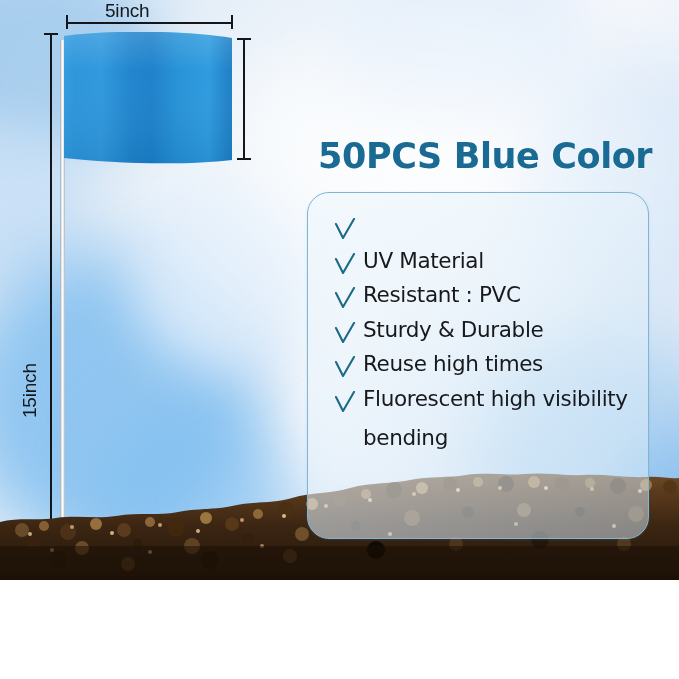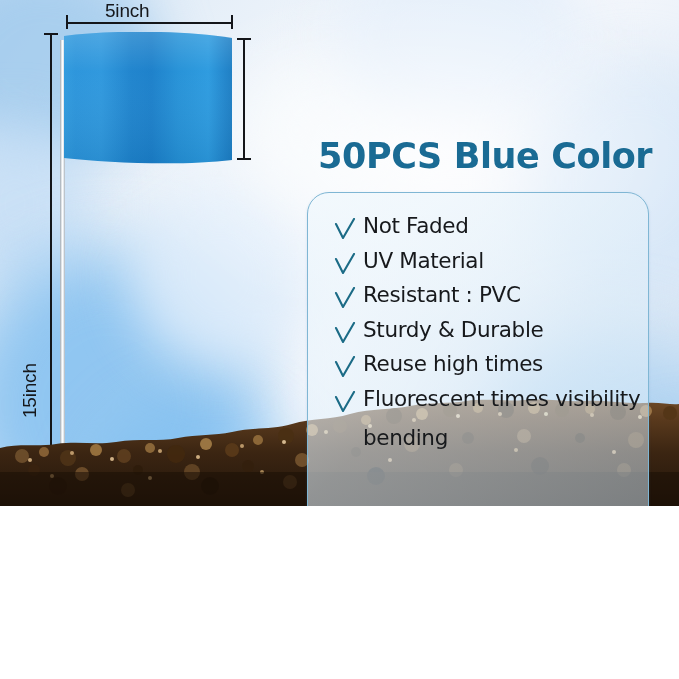--- a/index.html
+++ b/index.html
@@ -1,20 +1,20 @@
 <!DOCTYPE html>
 <html><head>
 <meta charset="utf-8">
 <style>
   html,body{margin:0;padding:0;background:#fff;}
   body{font-family:"Liberation Sans", sans-serif;}
 
   #stage{
     position:relative;
-    width:679px;height:506px;
+    width:679px;height:580px;
     overflow:hidden;
     background:#eef4fb;
   }
 
   
   .bg-base{
     position:absolute;inset:0;
     background:
       linear-gradient(125deg,
         #cfe2f4 0%,
@@ -316,21 +316,20 @@
 
   <div class="feature-box">
     <ul class="feature-list">
 
       <li class="feature-item">
         <span class="check">
           <svg width="22" height="23" viewBox="0 0 22 23">
             <path d="M2,6 L9,20 L20,1" fill="none" stroke="#1b6b86" stroke-width="2.1" stroke-linecap="round" stroke-linejoin="round"></path>
           </svg>
         </span>
-        <span class="feature-text">Not  Faded</span>
       </li>
 
       <li class="feature-item">
         <span class="check">
           <svg width="22" height="23" viewBox="0 0 22 23">
             <path d="M2,6 L9,20 L20,1" fill="none" stroke="#1b6b86" stroke-width="2.1" stroke-linecap="round" stroke-linejoin="round"></path>
           </svg>
         </span>
         <span class="feature-text">UV Material</span>
       </li>
@@ -361,21 +360,21 @@
         </span>
         <span class="feature-text">Reuse high times</span>
       </li>
 
       <li class="feature-item">
         <span class="check">
           <svg width="22" height="23" viewBox="0 0 22 23">
             <path d="M2,6 L9,20 L20,1" fill="none" stroke="#1b6b86" stroke-width="2.1" stroke-linecap="round" stroke-linejoin="round"></path>
           </svg>
         </span>
-        <span class="feature-text">Fluorescent times visibility</span>
+        <span class="feature-text">Fluorescent high visibility</span>
       </li>
 
 
       <li>
         <div class="feature-cont">bending</div>
       </li>
 
     </ul>
   </div>
 

